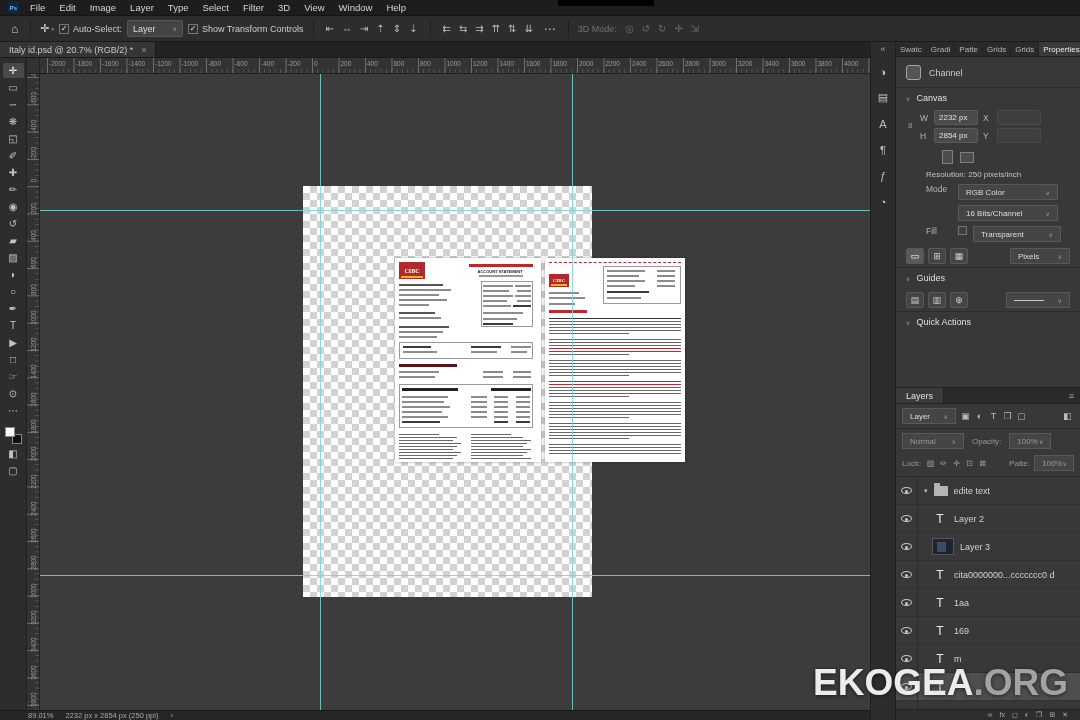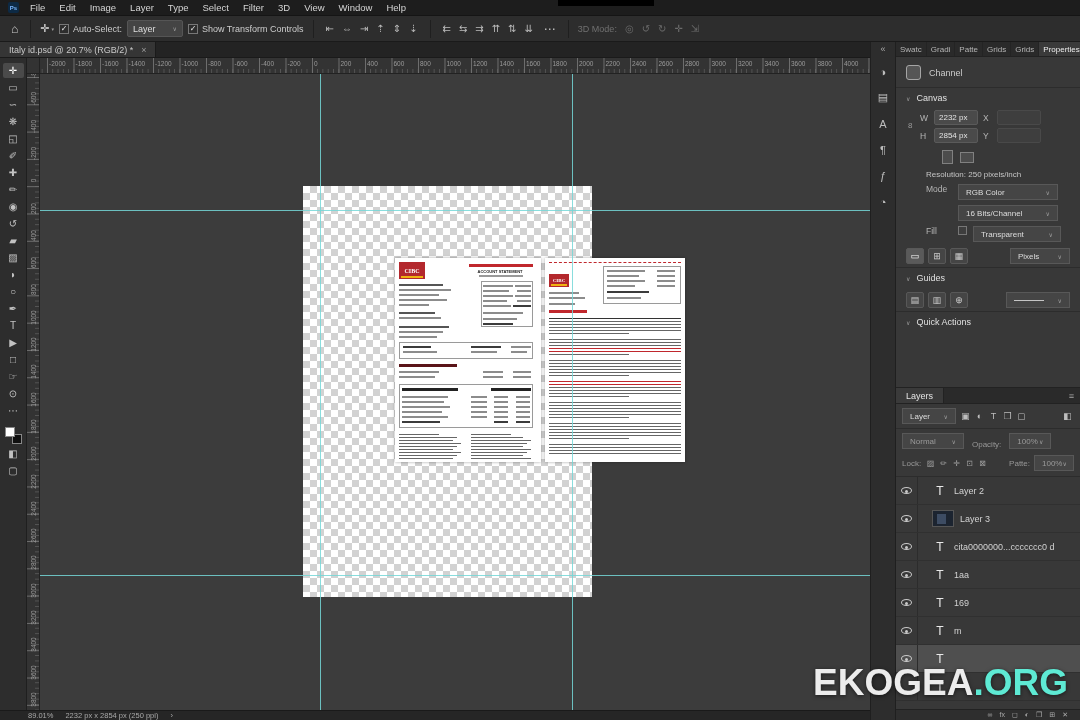--- a/index.html
+++ b/index.html
@@ -99,21 +99,21 @@
 .dd.w60{width:60px}.dd.w64{width:64px}
 .line-sample{display:inline-block;width:30px;border-top:1px solid #c5c5c5}
 
 #layers-panel{flex:1;display:flex;flex-direction:column;min-height:0}
 .lp-header{height:16px;background:#2a2a2a;display:flex;align-items:stretch;border-bottom:1px solid #222}
 .lp-tab{background:#3a3a3a;display:flex;align-items:center;padding:0 10px;font-size:9px;color:#e3e3e3;border-right:1px solid #222}
 .lp-menu{margin-left:auto;padding:0 6px;color:#a5a5a5;font-size:9px;display:flex;align-items:center}
 .lp-filter{display:flex;align-items:center;gap:3px;padding:4px 6px;border-bottom:1px solid #2c2c2c}
 .dd.kind{width:54px}
 .fic{font-size:9px;color:#bdbdbd;width:13px;text-align:center}
-.lp-blend{display:flex;align-items:flex-end;gap:8px;padding:4px 6px;color:#989898;font-size:8px}
+.lp-blend{display:flex;align-items:center;gap:8px;padding:4px 6px;color:#989898;font-size:8px}
 .dd.blend{width:62px;color:#9a9a9a}
 .dd.opac{width:42px;color:#9a9a9a}
 .lp-lock{display:flex;align-items:center;gap:4px;padding:2px 6px 5px;color:#989898;font-size:8px;border-bottom:1px solid #2c2c2c}
 .lic{font-size:8px;color:#9d9d9d;width:11px;text-align:center}
 .dd.fill{width:40px;color:#9a9a9a}
 #layers-list{flex:1;overflow:hidden}
 .layer-row{display:flex;align-items:stretch;height:28px;border-bottom:1px solid #303030}
 .layer-row.selected{background:#4f4f4f}
 .eye-cell{width:22px;border-right:1px solid #2c2c2c;display:flex;align-items:center;justify-content:center;flex:none}
 .eye{width:11px;height:7px;border:1px solid #c9c9c9;border-radius:50%;position:relative;display:inline-block}
@@ -124,21 +124,21 @@
 .folder{width:14px;height:10px;background:#b5b5b5;position:relative;border-radius:1px;flex:none}
 .folder::before{content:"";position:absolute;top:-3px;left:0;width:6px;height:3px;background:#b5b5b5;border-radius:1px 1px 0 0}
 .tthumb{font-size:12px;color:#e9e9e9;width:16px;text-align:center;flex:none}
 .img-thumb{width:22px;height:17px;background:#1c2430;border:1px solid #565656;position:relative;flex:none}
 .img-thumb::after{content:"";position:absolute;left:4px;top:3px;width:9px;height:10px;background:#3d4c63}
 .layer-name{font-size:9px;color:#d2d2d2;white-space:nowrap;overflow:hidden;text-overflow:ellipsis}
 .lp-footer{height:11px;background:#2e2e2e;border-top:1px solid #222;display:flex;align-items:center;justify-content:flex-end;gap:7px;padding:0 12px}
 .foot-ic{font-size:7px;color:#aaa}
 
 #watermark{position:absolute;right:12px;bottom:16px;z-index:50;font-size:37px;font-weight:bold;letter-spacing:0;color:#ececec;text-shadow:0 1px 4px rgba(0,0,0,.55)}
-#watermark .org{color:#5eead4}
+#watermark .org{color:#a3a3a3}
 </style>
 </head>
 <body>
 
 <div id="app">
 
   <div id="notch"></div>
 
   <div id="menu-bar">
     <span id="app-icon">Ps</span>
@@ -620,20 +620,30 @@
           <span class="dd fill">
               <span>100%</span>
               <i>∨</i>
             </span>
         </div>
         <div id="layers-list">
             <div class="layer-row">
               <span class="eye-cell">
                 <span class="eye"></span>
               </span>
+              <div class="layer-body">
+                <span class="caret">▾</span>
+                <span class="folder"></span>
+                <span class="layer-name">edite text</span>
+              </div>
+            </div>
+            <div class="layer-row">
+              <span class="eye-cell">
+                <span class="eye"></span>
+              </span>
               <div class="layer-body child">
                 <span class="tthumb">T</span>
                 <span class="layer-name">Layer 2</span>
               </div>
             </div>
             <div class="layer-row">
               <span class="eye-cell">
                 <span class="eye"></span>
               </span>
               <div class="layer-body child">

